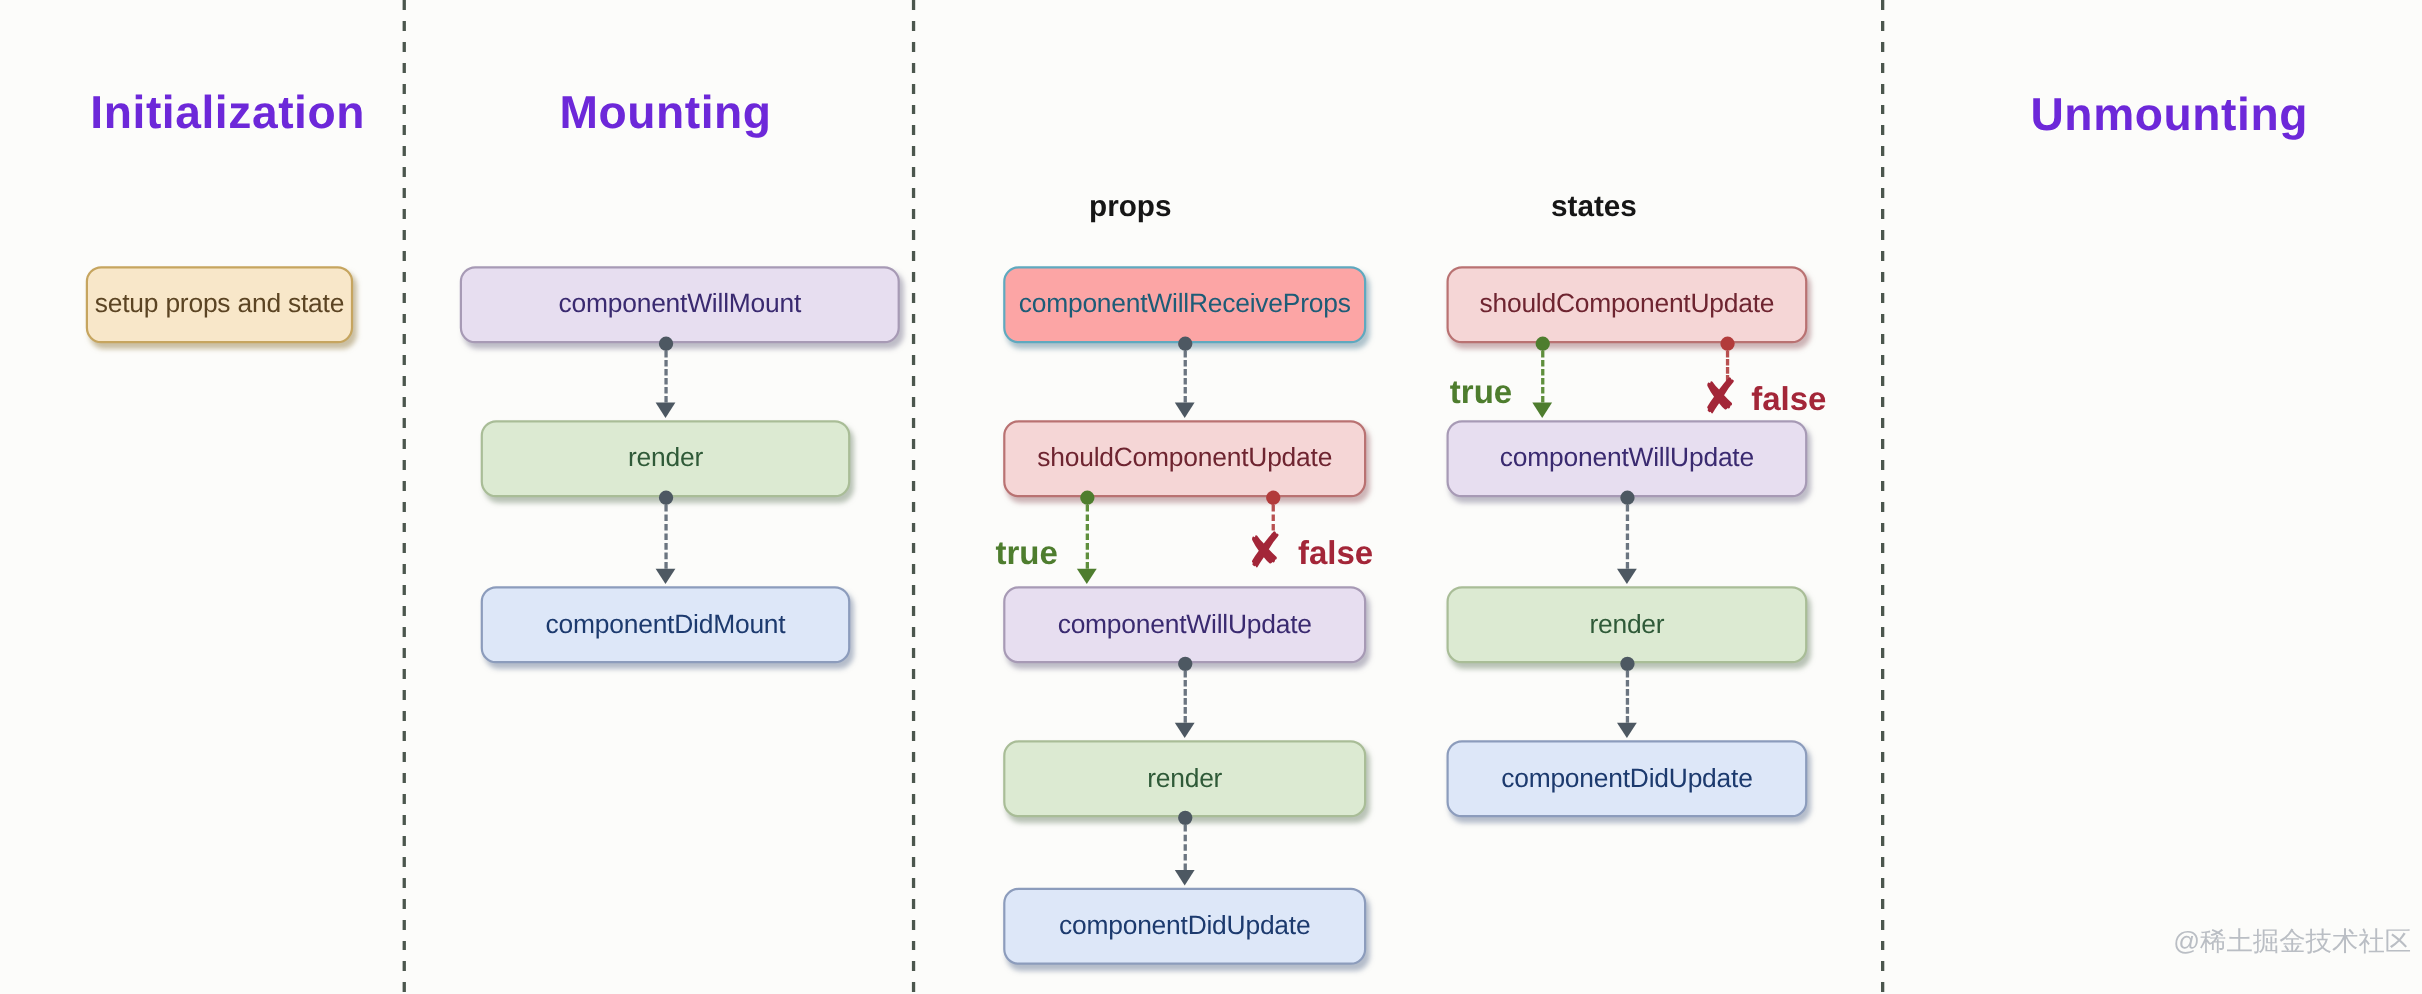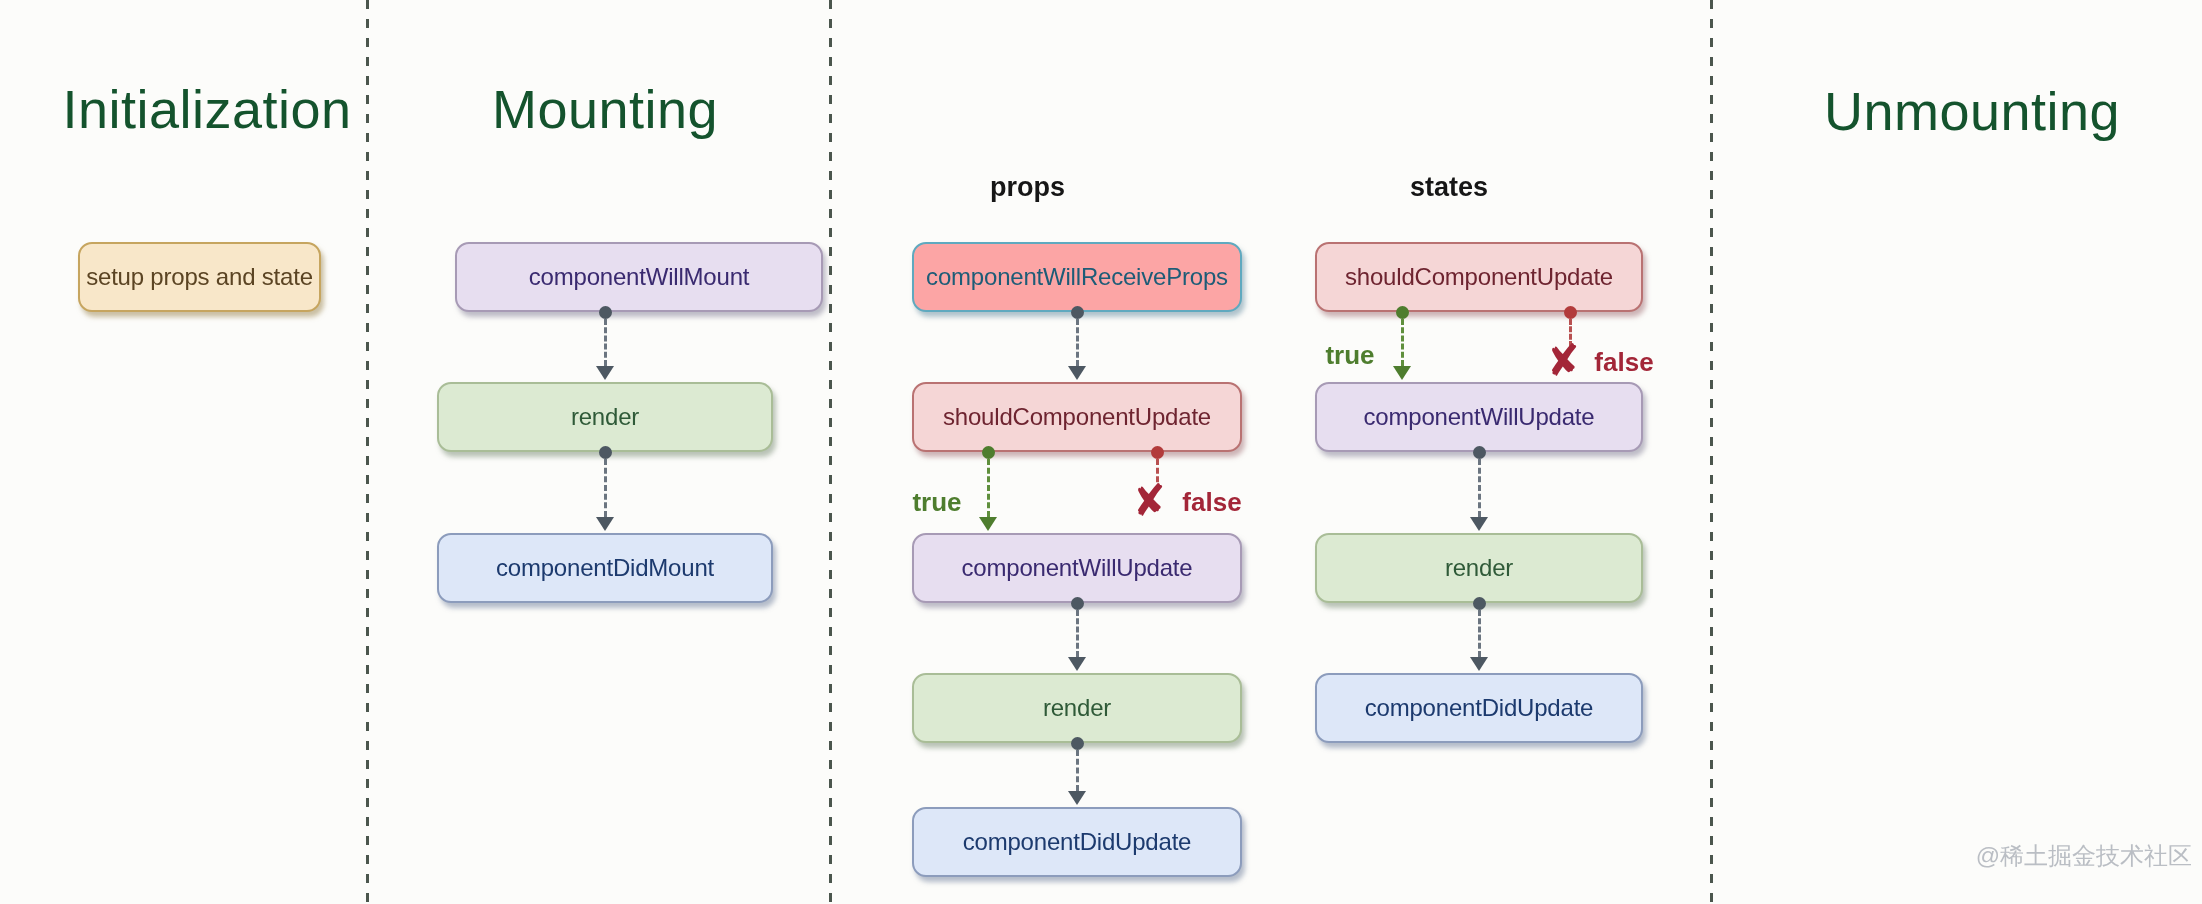--- a/index.html
+++ b/index.html
@@ -9,21 +9,21 @@
     font-family:"Liberation Sans","DejaVu Sans",sans-serif;
   }
   
   .sep{
     position:absolute; top:0; width:3px; height:904px;
     background:repeating-linear-gradient(to bottom,#4b564d 0 9px,transparent 9px 19px);
   }
   
   .title{
     position:absolute; width:340px; text-align:center;
-    font-size:54px; font-weight:normal; color:#14532d; letter-spacing:.5px;
+    font-size:42px; font-weight:bold; color:#6d28d9; letter-spacing:.5px;
   }
   .subtitle{
     position:absolute; width:140px; 
     font-size:27px; font-weight:bold; color:#161616;
   }
   
   .node{
     position:absolute; height:70px; border:2px solid; border-radius:14px;
     display:flex; align-items:center; justify-content:center;
     font-size:24px; letter-spacing:-.2px; box-sizing:border-box;
@@ -39,21 +39,21 @@
   .dot{width:13px;height:13px;border-radius:50%;}
   .dl{width:0;border-left:3px dashed;}
   .arr{width:0;height:0;border-left:9px solid transparent;border-right:9px solid transparent;border-top:14px solid;}
   .c-gray .dot{background:#4d5862;} .c-gray .dl{border-color:#6b7580;} .c-gray .arr{border-top-color:#4d5862;}
   .c-green .dot{background:#4e7d2e;} .c-green .dl{border-color:#5f8f3c;} .c-green .arr{border-top-color:#4e7d2e;}
   .c-red .dot{background:#b23b3b;} .c-red .dl{border-color:#b85050;}
   .xmark{
     position:absolute; font-size:42px; font-weight:bold; color:#a32638;
     transform:rotate(-6deg); line-height:1;
   }
-  .branch-label{position:absolute; width:64px; text-align:center; font-size:26px; font-weight:bold;}
+  .branch-label{position:absolute; width:64px; font-size:30px; font-weight:bold;}
   .lbl-true{color:#4e7d2e;}
   .lbl-false{color:#a32638;}
   .watermark{position:absolute; right:10px; top:840px; font-size:24px; color:#babec4;margin-left:28px;}
 </style>
 </head>
 <body>
 
 <div id="canvas">
 
   <div class="sep" style="left:366px;"></div>
@@ -62,21 +62,21 @@
 
   <div class="title" style="left:37px;top:78px;">Initialization</div>
   <div class="title" style="left:435px;top:78px;">Mounting</div>
   <div class="title" style="left:1802px;top:80px;">Unmounting</div>
 
   <div class="subtitle" style="left:990px;top:172px;">props</div>
   <div class="subtitle" style="left:1410px;top:172px;">states</div>
 
   <div class="node yellow" style="left:78px;top:242px;width:243px;">setup props and state</div>
 
-  <div class="node purple" style="left:455px;top:242px;width:368px;">componentWillMount</div>
+  <div class="node purple" style="left:418px;top:242px;width:400px;">componentWillMount</div>
   <div class="node green" style="left:437px;top:382px;width:336px;">render</div>
   <div class="node blue" style="left:437px;top:533px;width:336px;">componentDidMount</div>
 
   <div class="node cyan" style="left:912px;top:242px;width:330px;">componentWillReceiveProps</div>
   <div class="node pink" style="left:912px;top:382px;width:330px;">shouldComponentUpdate</div>
   <div class="node purple" style="left:912px;top:533px;width:330px;">componentWillUpdate</div>
   <div class="node green" style="left:912px;top:673px;width:330px;">render</div>
   <div class="node blue" style="left:912px;top:807px;width:330px;">componentDidUpdate</div>
 
   <div class="node pink" style="left:1315px;top:242px;width:328px;">shouldComponentUpdate</div>

